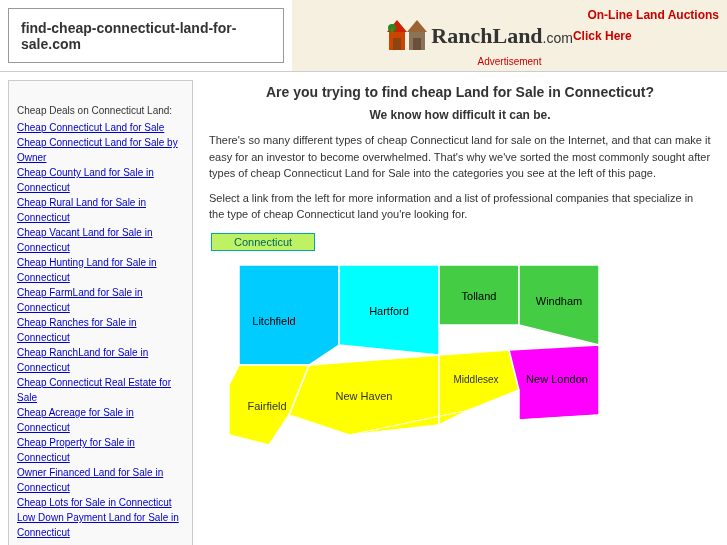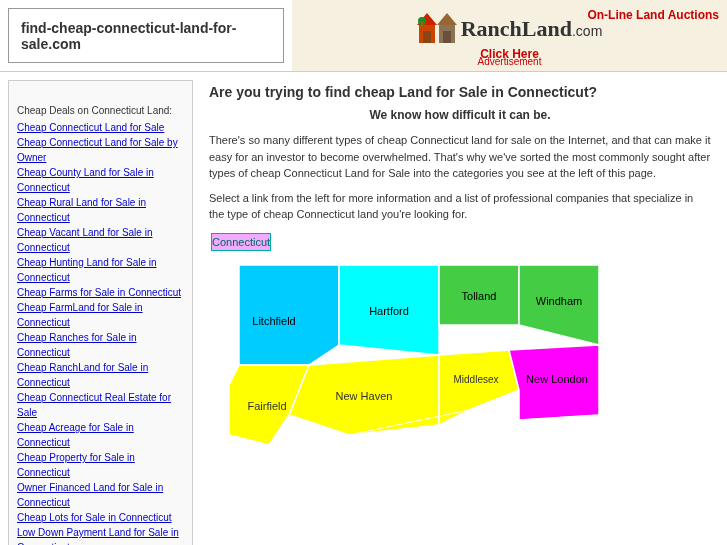--- a/index.html
+++ b/index.html
@@ -22,21 +22,21 @@
       font-weight: bold;
       color: #333;
       width: 276px;
       flex-shrink: 0;
     }
 
     #ad-banner {
       flex: 1;
       background: #f5f0e0;
       display: flex;
-      flex-direction: column;
+      flex-direction: row;
       align-items: center;
       justify-content: center;
       position: relative;
       overflow: hidden;
     }
 
     #ad-banner .ad-top {
       display: flex;
       align-items: center;
       gap: 4px;
@@ -113,21 +113,21 @@
 
     #right-content {
       flex: 1;
       padding: 4px 8px;
     }
 
     #right-content h1 {
       font-size: 14px;
       font-weight: bold;
       color: #333;
-      text-align: left;
+      text-align: center;
       margin-bottom: 8px;
     }
 
     #right-content h2 {
       font-size: 12px;
       font-weight: bold;
       color: #333;
       text-align: center;
       margin-bottom: 10px;
     }
@@ -146,23 +146,23 @@
       width: 420px;
       height: 220px;
     }
 
     #ct-label {
       position: absolute;
       top: 2px;
       left: 2px;
       border: 1px solid #00aaaa;
       color: #006666;
-      padding: 2px 0;
+      padding: 2px 22px;
       font-size: 11px;
-      background: #f0abfc;
+      background: #bef264;
     }
   </style>
 </head>
 <body>
 
 <div id="header">
   <div id="site-title-box">
     <span>find-cheap-connecticut-land-for-sale.com</span>
   </div>
   <div id="ad-banner">
@@ -194,21 +194,20 @@
   <div id="left-sidebar">
 
     <div class="sidebar-box">
       <div class="box-title">Cheap Deals on Connecticut Land:</div>
       <a href="#">Cheap Connecticut Land for Sale</a>
       <a href="#">Cheap Connecticut Land for Sale by Owner</a>
       <a href="#">Cheap County Land for Sale in Connecticut</a>
       <a href="#">Cheap Rural Land for Sale in Connecticut</a>
       <a href="#">Cheap Vacant Land for Sale in Connecticut</a>
       <a href="#">Cheap Hunting Land for Sale in Connecticut</a>
-      <a href="#">Cheap Farms for Sale in Connecticut</a>
       <a href="#">Cheap FarmLand for Sale in Connecticut</a>
       <a href="#">Cheap Ranches for Sale in Connecticut</a>
       <a href="#">Cheap RanchLand for Sale in Connecticut</a>
       <a href="#">Cheap Connecticut Real Estate for Sale</a>
       <a href="#">Cheap Acreage for Sale in Connecticut</a>
       <a href="#">Cheap Property for Sale in Connecticut</a>
       <a href="#">Owner Financed Land for Sale in Connecticut</a>
       <a href="#">Cheap Lots for Sale in Connecticut</a>
       <a href="#">Low Down Payment Land for Sale in Connecticut</a>
     </div>

